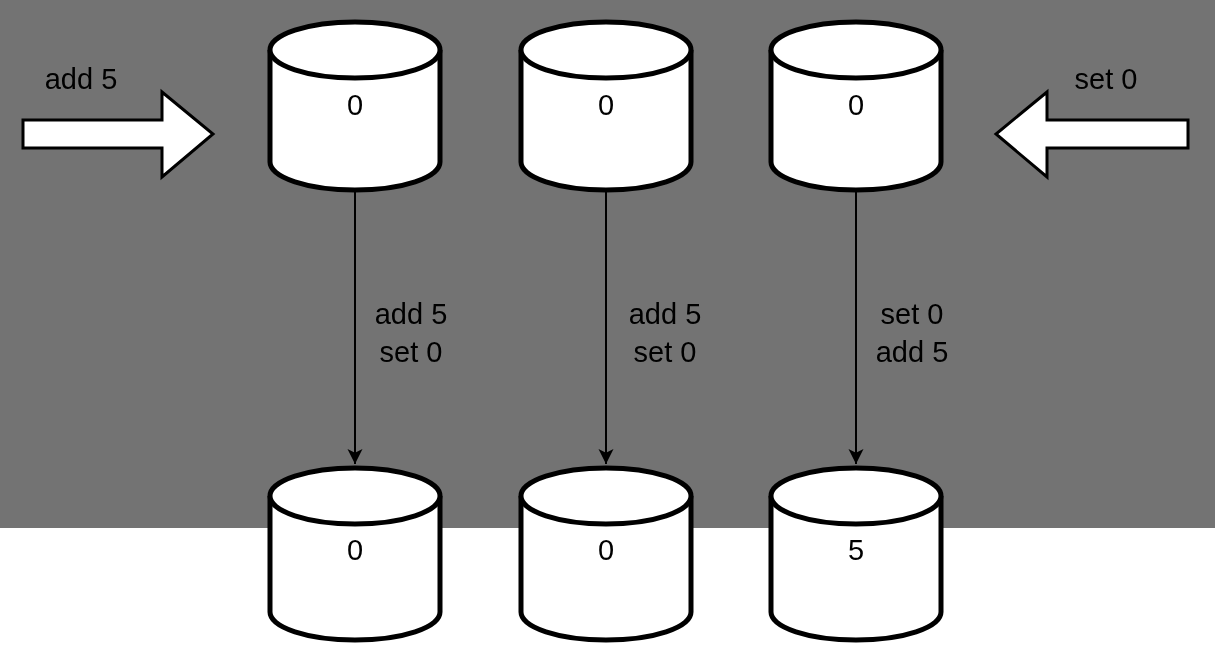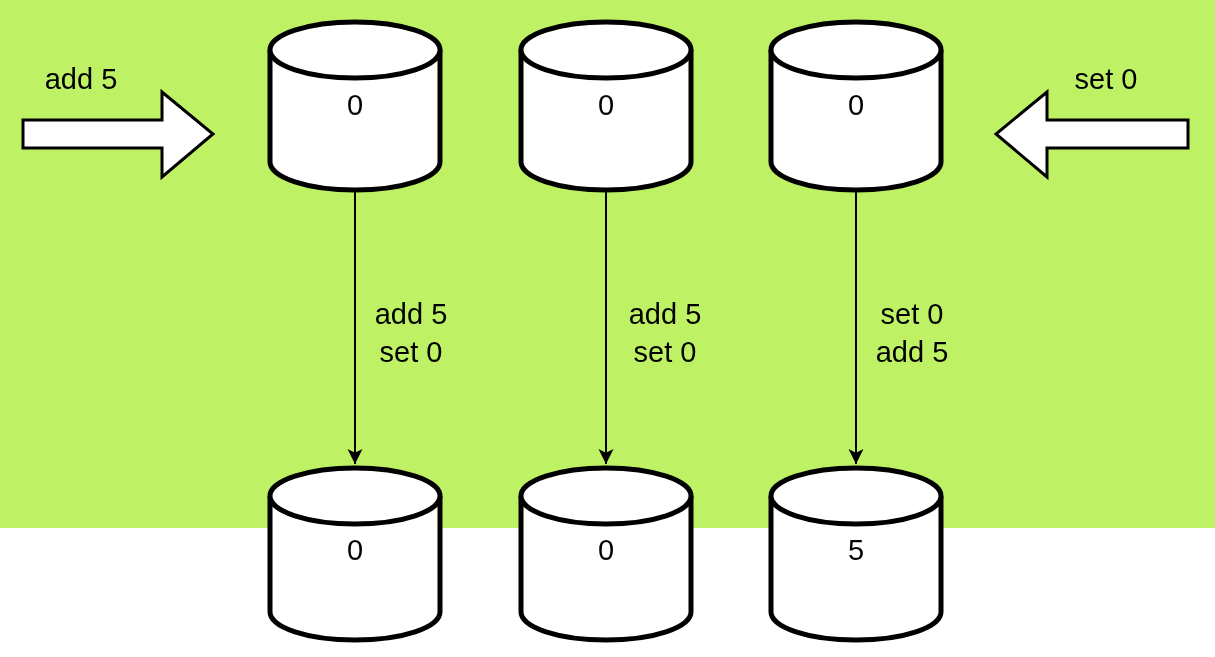--- a/index.html
+++ b/index.html
@@ -7,21 +7,21 @@
     padding: 0;
     background: #ffffff;
     width: 1215px;
     height: 657px;
     overflow: hidden;
   }
   .canvas {
     position: relative;
     width: 1215px;
     height: 528px;
-    background: #bef264;
+    background: #737373;
   }
   svg {
     display: block;
     font-family: "Liberation Sans", sans-serif;
   }
   .shape {
     fill: #ffffff;
     stroke: #000000;
   }
   .cyl-stroke { stroke-width: 5; }

